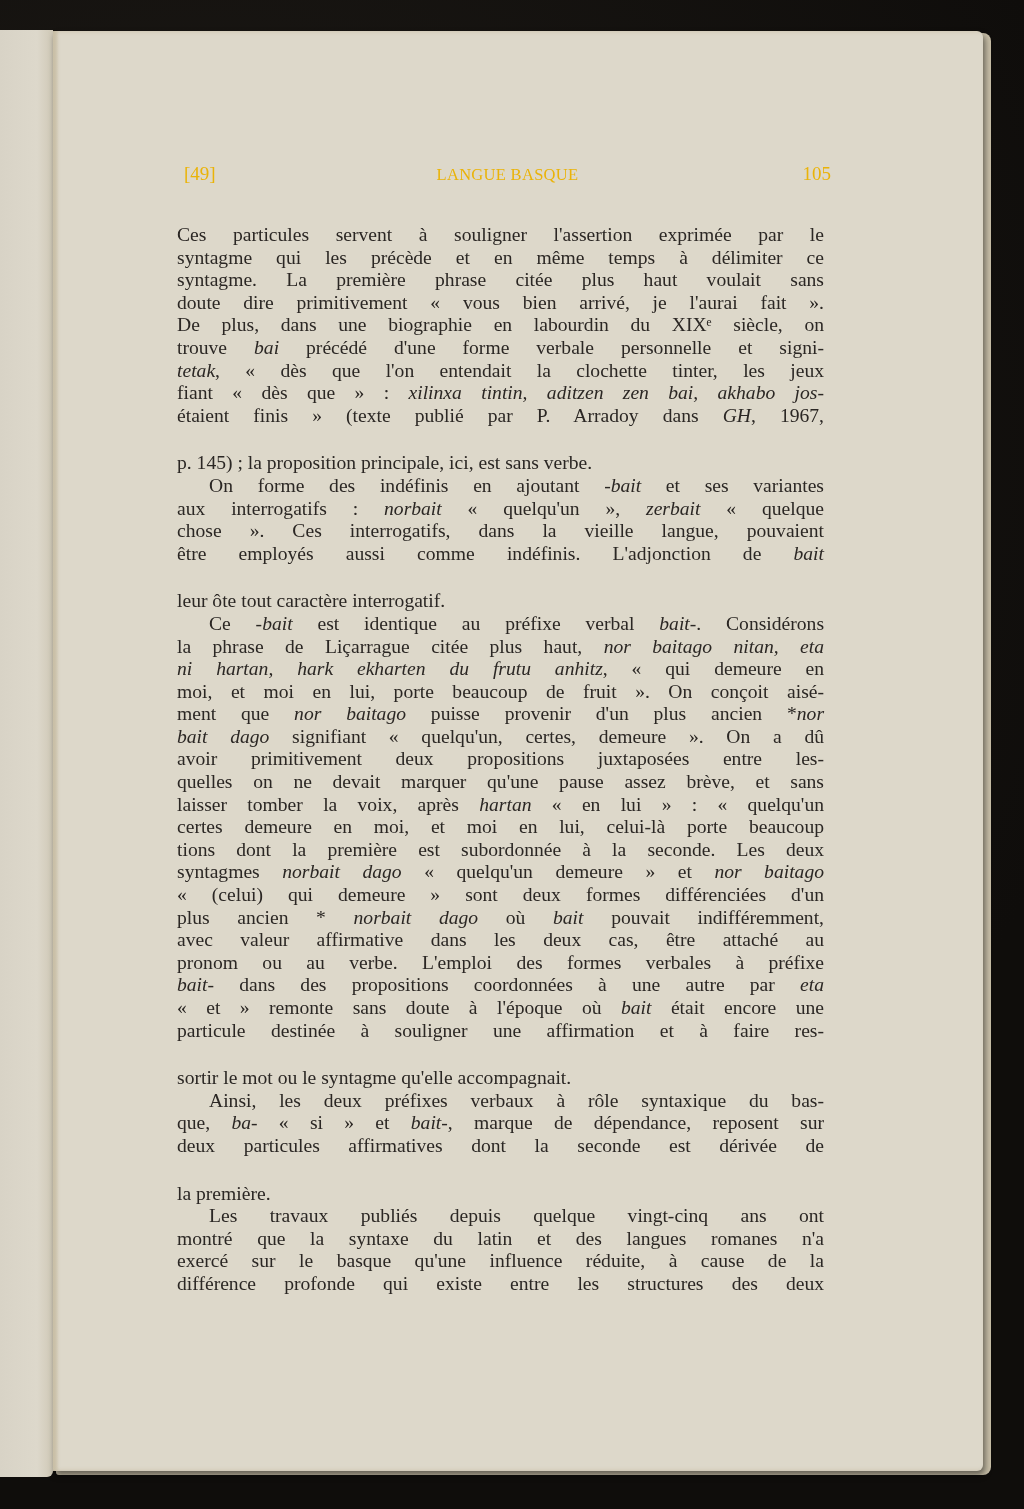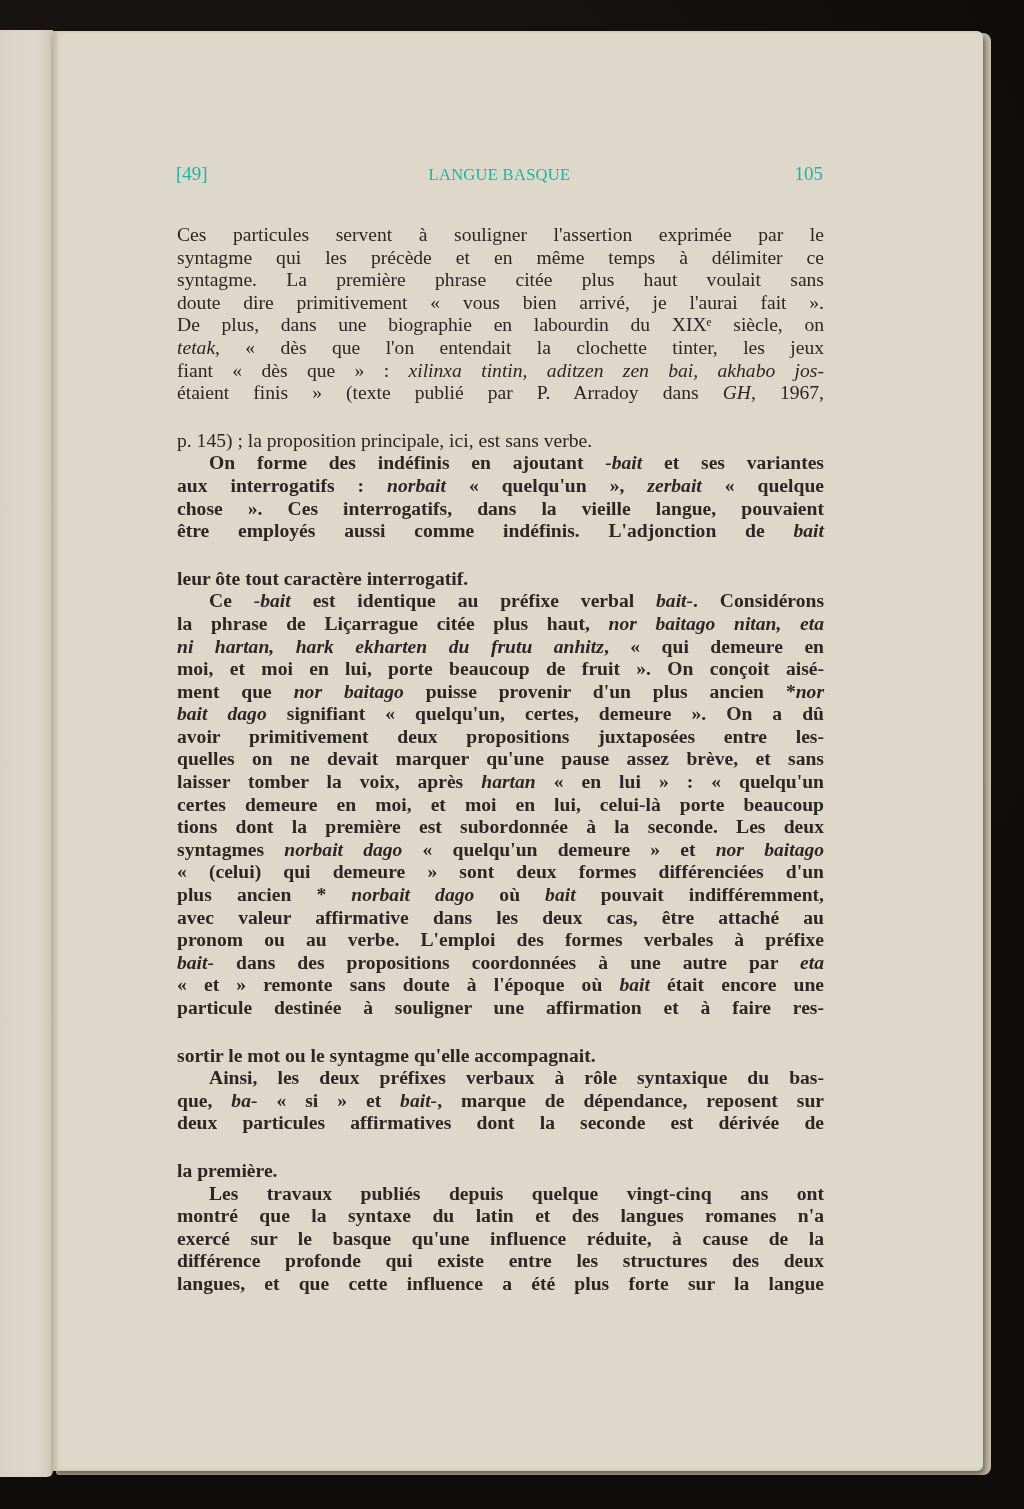--- a/index.html
+++ b/index.html
@@ -27,33 +27,33 @@
     position: absolute; left: 53px; top: 31px; width: 930px; height: 1440px;
     background: #ddd8ca;
     border-radius: 2px 6px 6px 2px;
     box-shadow: inset 3px 0 4px rgba(160,140,100,0.35), 2px 4px 6px rgba(0,0,0,0.5);
   }
   .gutter-shade {
     position: absolute; left: 0; top: 0; width: 6px; height: 100%;
     background: linear-gradient(90deg, #c9bfa6, rgba(221,216,202,0));
   }
   .running-head {
-    position: absolute; left: 176px; top: 163px; width: 647px; height: 30px;
-    font-size: 19px; color: #14b8a6;
+    position: absolute; left: 184px; top: 163px; width: 647px; height: 30px;
+    font-size: 19px; color: #eab308;
   }
   .rh-left { position: absolute; left: 0; top: 0; }
   .rh-center { position: absolute; left: 0; right: 0; text-align: center; top: 0; font-size: 16.5px; letter-spacing: 0.3px; top: 2px; }
   .rh-right { position: absolute; right: 0; top: 0; }
   .text-block {
     position: absolute; left: 177px; top: 224px; width: 647px;
     font-size: 19.6px; line-height: 22.6px; color: #2b2724;
     text-align: justify;
   }
   .para { margin: 0; text-indent: 0; }
-  .para.indent { text-indent: 32px; font-weight: bold; }
+  .para.indent { text-indent: 32px; }
   .line { display: block; text-align: justify; text-align-last: justify; white-space: nowrap; height: 22.6px; }
   .line.last { text-align-last: left; margin-top: 25px; }
   .para + .para { margin-top: 0; }
   i { font-style: italic; }
 </style>
 </head>
 <body>
 
 <div class="backdrop"></div>
 <div class="left-page"></div>
@@ -69,20 +69,21 @@
   <span class="rh-right">105</span>
 </div>
 
 <div class="text-block" id="text-block">
     <div class="para">
       <span class="line">Ces particules servent à souligner l'assertion exprimée par le</span>
       <span class="line">syntagme qui les précède et en même temps à délimiter ce</span>
       <span class="line">syntagme. La première phrase citée plus haut voulait sans</span>
       <span class="line">doute dire primitivement « vous bien arrivé, je l'aurai fait ».</span>
       <span class="line">De plus, dans une biographie en labourdin du XIXᵉ siècle, on</span>
+      <span class="line">trouve <i>bai</i> précédé d'une forme verbale personnelle et signi-</span>
       <span class="line"><i>tetak</i>, « dès que l'on entendait la clochette tinter, les jeux</span>
       <span class="line">fiant « dès que » : <i>xilinxa tintin, aditzen zen bai, akhabo jos-</i></span>
       <span class="line">étaient finis » (texte publié par P. Arradoy dans <i>GH</i>, 1967,</span>
       <span class="line last">p. 145) ; la proposition principale, ici, est sans verbe.</span>
     </div>
     <div class="para indent" style="text-indent: 0px;">
       <span class="line" style="padding-left: 32px;">On forme des indéfinis en ajoutant <i>-bait</i> et ses variantes</span>
       <span class="line">aux interrogatifs : <i>norbait</i> « quelqu'un », <i>zerbait</i> « quelque</span>
       <span class="line">chose ». Ces interrogatifs, dans la vieille langue, pouvaient</span>
       <span class="line">être employés aussi comme indéfinis. L'adjonction de <i>bait</i></span>
@@ -114,15 +115,14 @@
       <span class="line" style="padding-left: 32px;">Ainsi, les deux préfixes verbaux à rôle syntaxique du bas-</span>
       <span class="line">que, <i>ba-</i> « si » et <i>bait-</i>, marque de dépendance, reposent sur</span>
       <span class="line">deux particules affirmatives dont la seconde est dérivée de</span>
       <span class="line last">la première.</span>
     </div>
     <div class="para indent" style="text-indent: 0px;">
       <span class="line" style="padding-left: 32px;">Les travaux publiés depuis quelque vingt-cinq ans ont</span>
       <span class="line">montré que la syntaxe du latin et des langues romanes n'a</span>
       <span class="line">exercé sur le basque qu'une influence réduite, à cause de la</span>
       <span class="line">différence profonde qui existe entre les structures des deux</span>
-      <span class="line">langues, et que cette influence a été plus forte sur la langue</span>
     </div>
   </div>
 
 </body></html>

